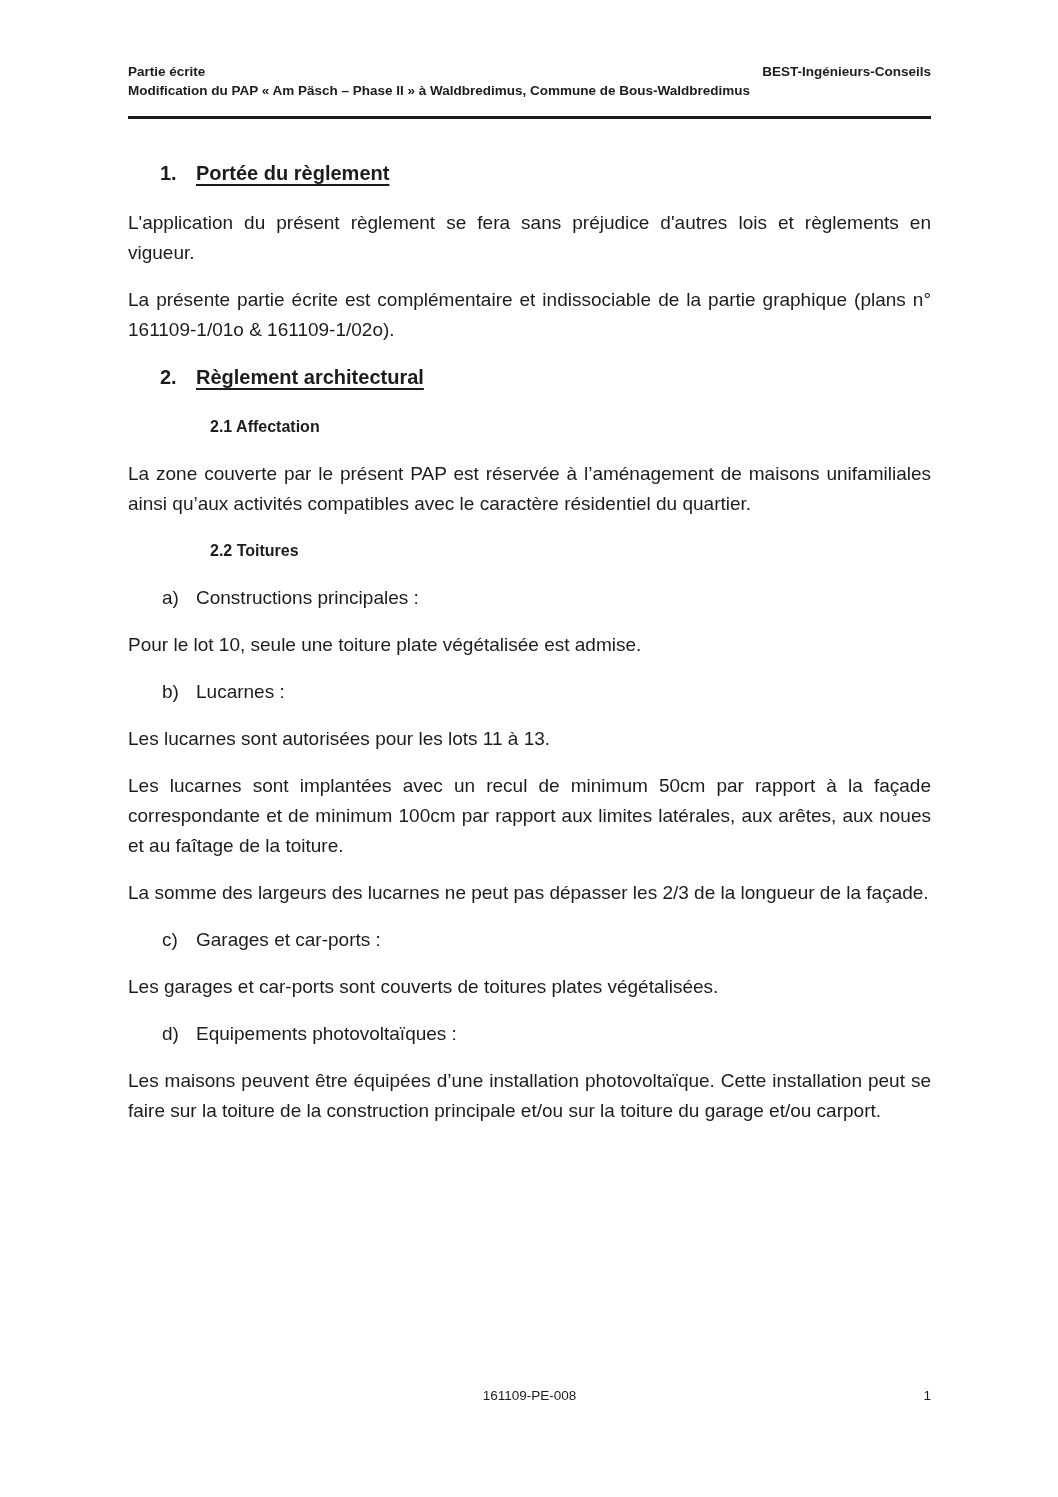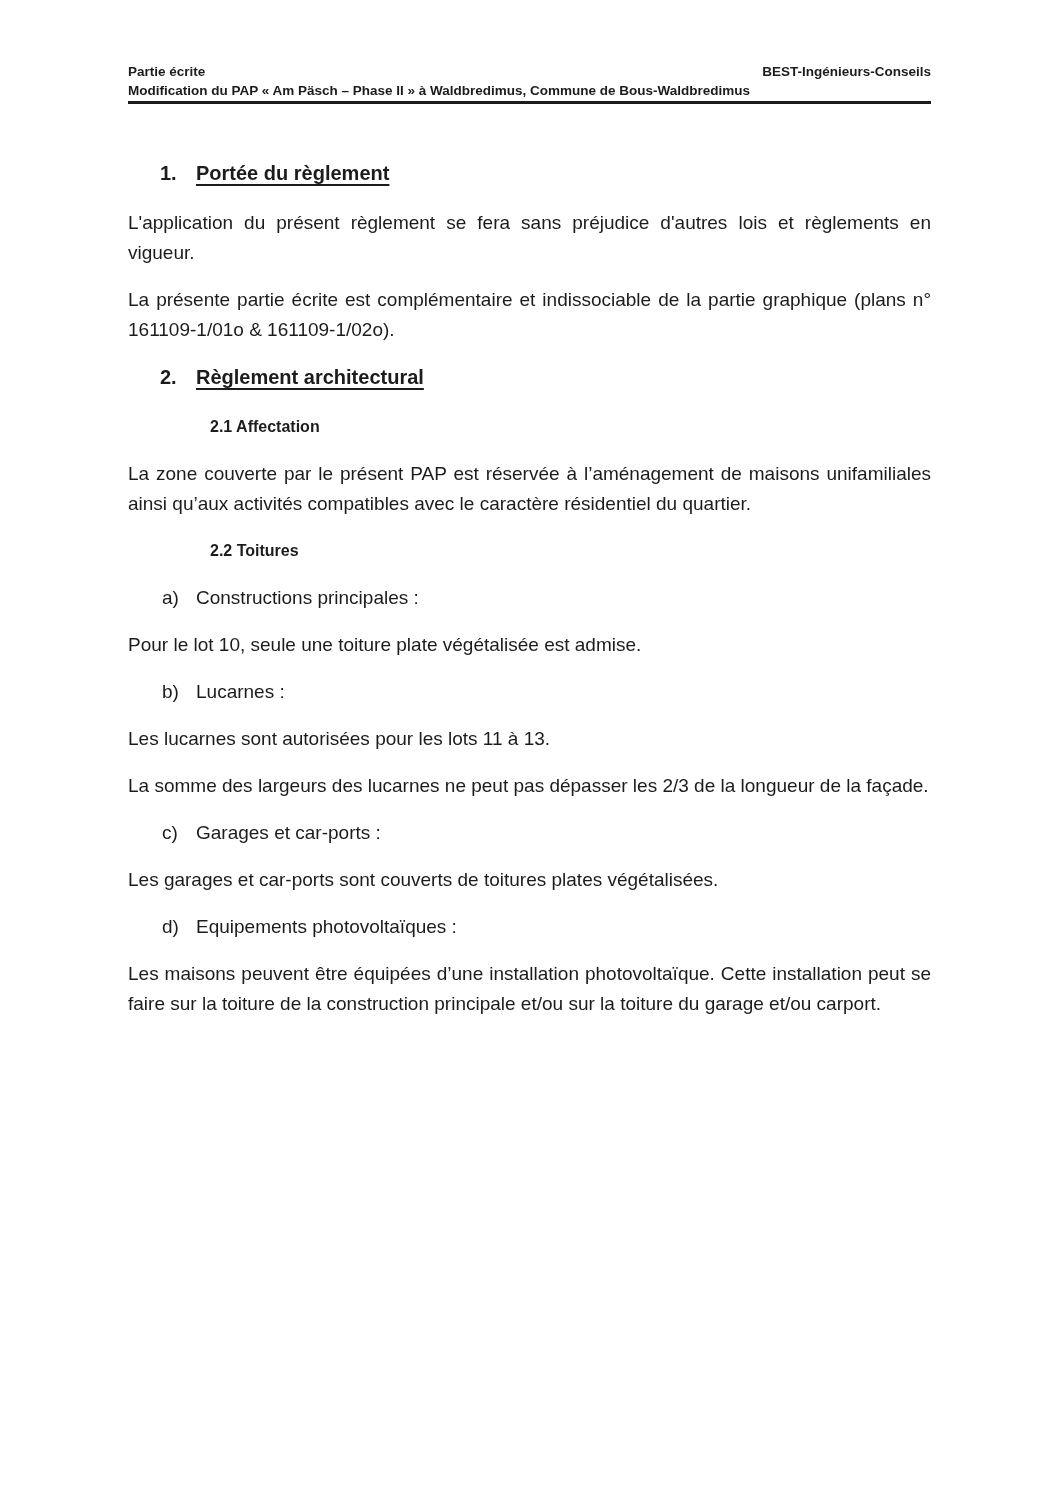--- a/index.html
+++ b/index.html
@@ -21,21 +21,21 @@
   .header {
     position: absolute;
     top: 62px;
     left: 128px;
     right: 127px;
     font-size: 13.5px;
     font-weight: bold;
     line-height: 19px;
     color: #1c1c1c;
     border-bottom: 3px solid #1c1c1c;
-    padding-bottom: 1px;
+    padding-bottom: 16px;
   }
   .header-row1 {
     display: flex;
     justify-content: space-between;
   }
 
   
   .content {
     position: absolute;
     top: 158px;
@@ -145,32 +145,37 @@
     </div>
 
     <p class="para">Pour le lot 10, seule une toiture plate végétalisée est admise.</p>
 
     <div class="li">
       <span class="li-marker">b)</span>
       <span>Lucarnes :</span>
     </div>
 
     <p class="para">Les lucarnes sont autorisées pour les lots 11 à 13.</p>
+    <p class="para">Les lucarnes sont implantées avec un recul de minimum 50cm par rapport à la façade correspondante et de minimum 100cm par rapport aux limites latérales, aux arêtes, aux noues et au faîtage de la toiture.</p>
     <p class="para">La somme des largeurs des lucarnes ne peut pas dépasser les 2/3 de la longueur de la façade.</p>
 
     <div class="li">
       <span class="li-marker">c)</span>
       <span>Garages et car-ports :</span>
     </div>
 
     <p class="para">Les garages et car-ports sont couverts de toitures plates végétalisées.</p>
 
     <div class="li">
       <span class="li-marker">d)</span>
       <span>Equipements photovoltaïques :</span>
     </div>
 
     <p class="para">Les maisons peuvent être équipées d’une installation photovoltaïque. Cette installation peut se faire sur la toiture de la construction principale et/ou sur la toiture du garage et/ou carport.</p>
 
   </div>
 
+  <div class="footer">
+    <span class="footer-ref">161109-PE-008</span>
+    <span class="footer-page">1</span>
+  </div>
 
 </div>
 
 </body></html>

